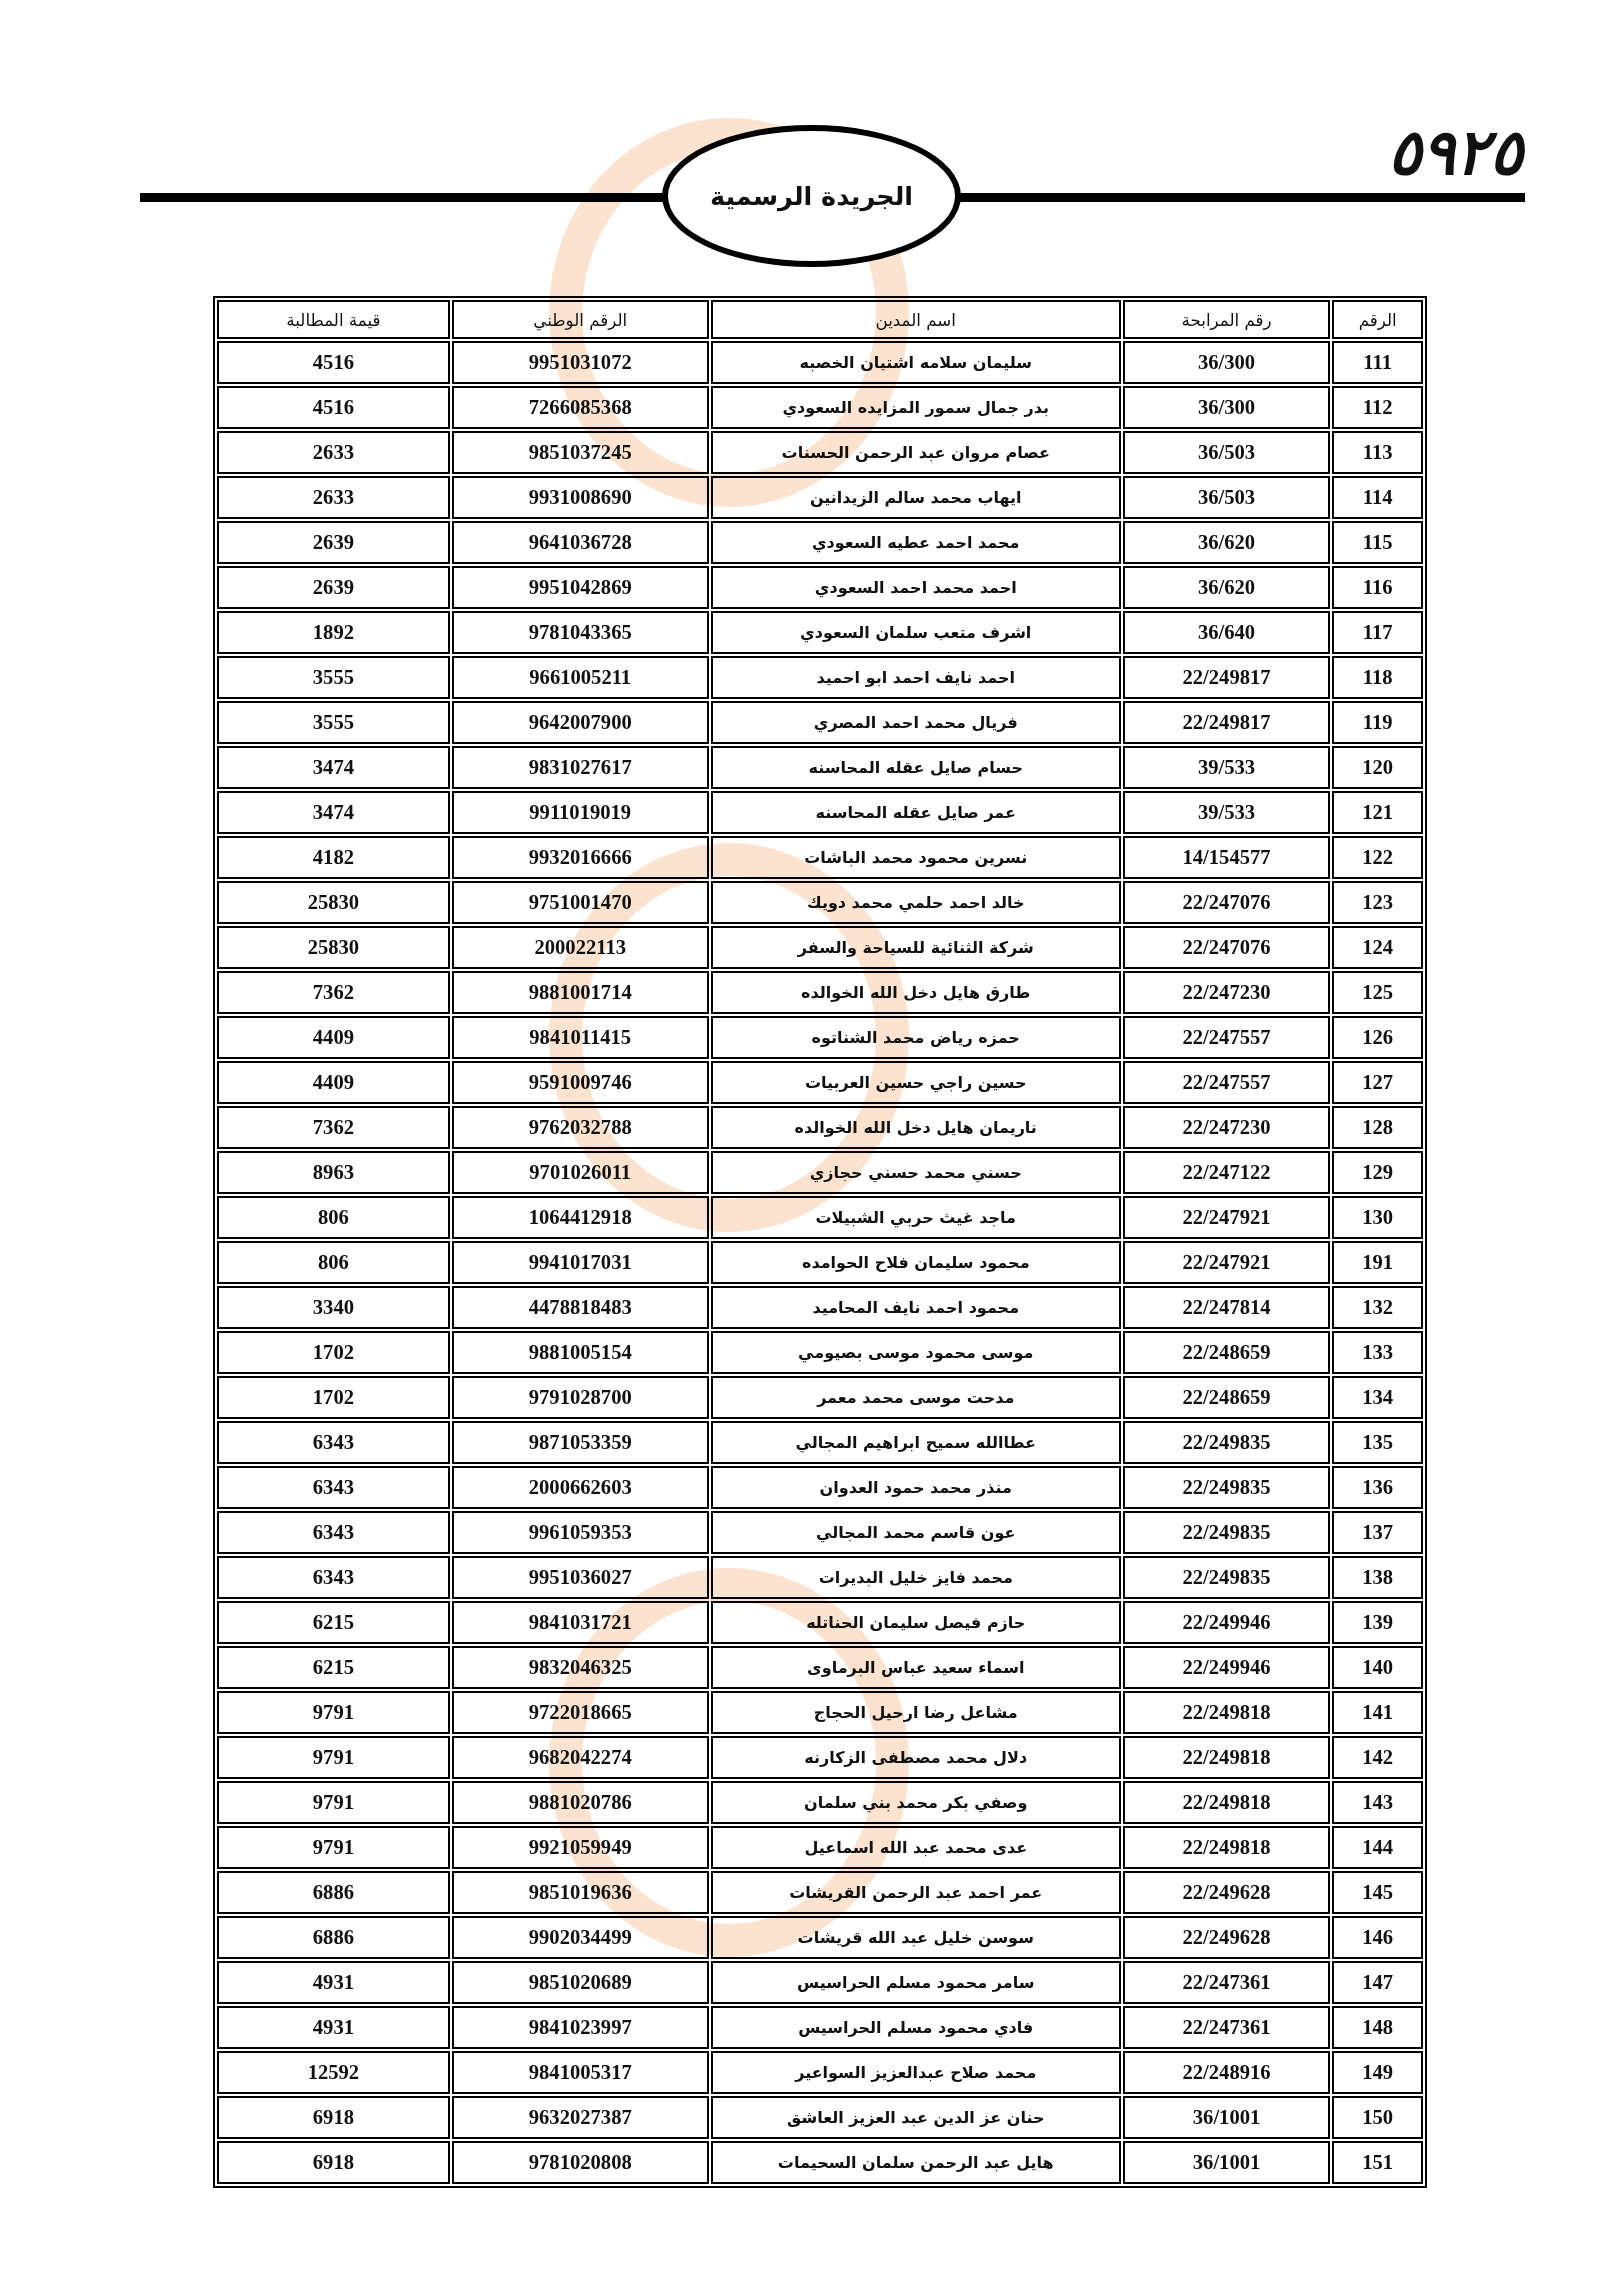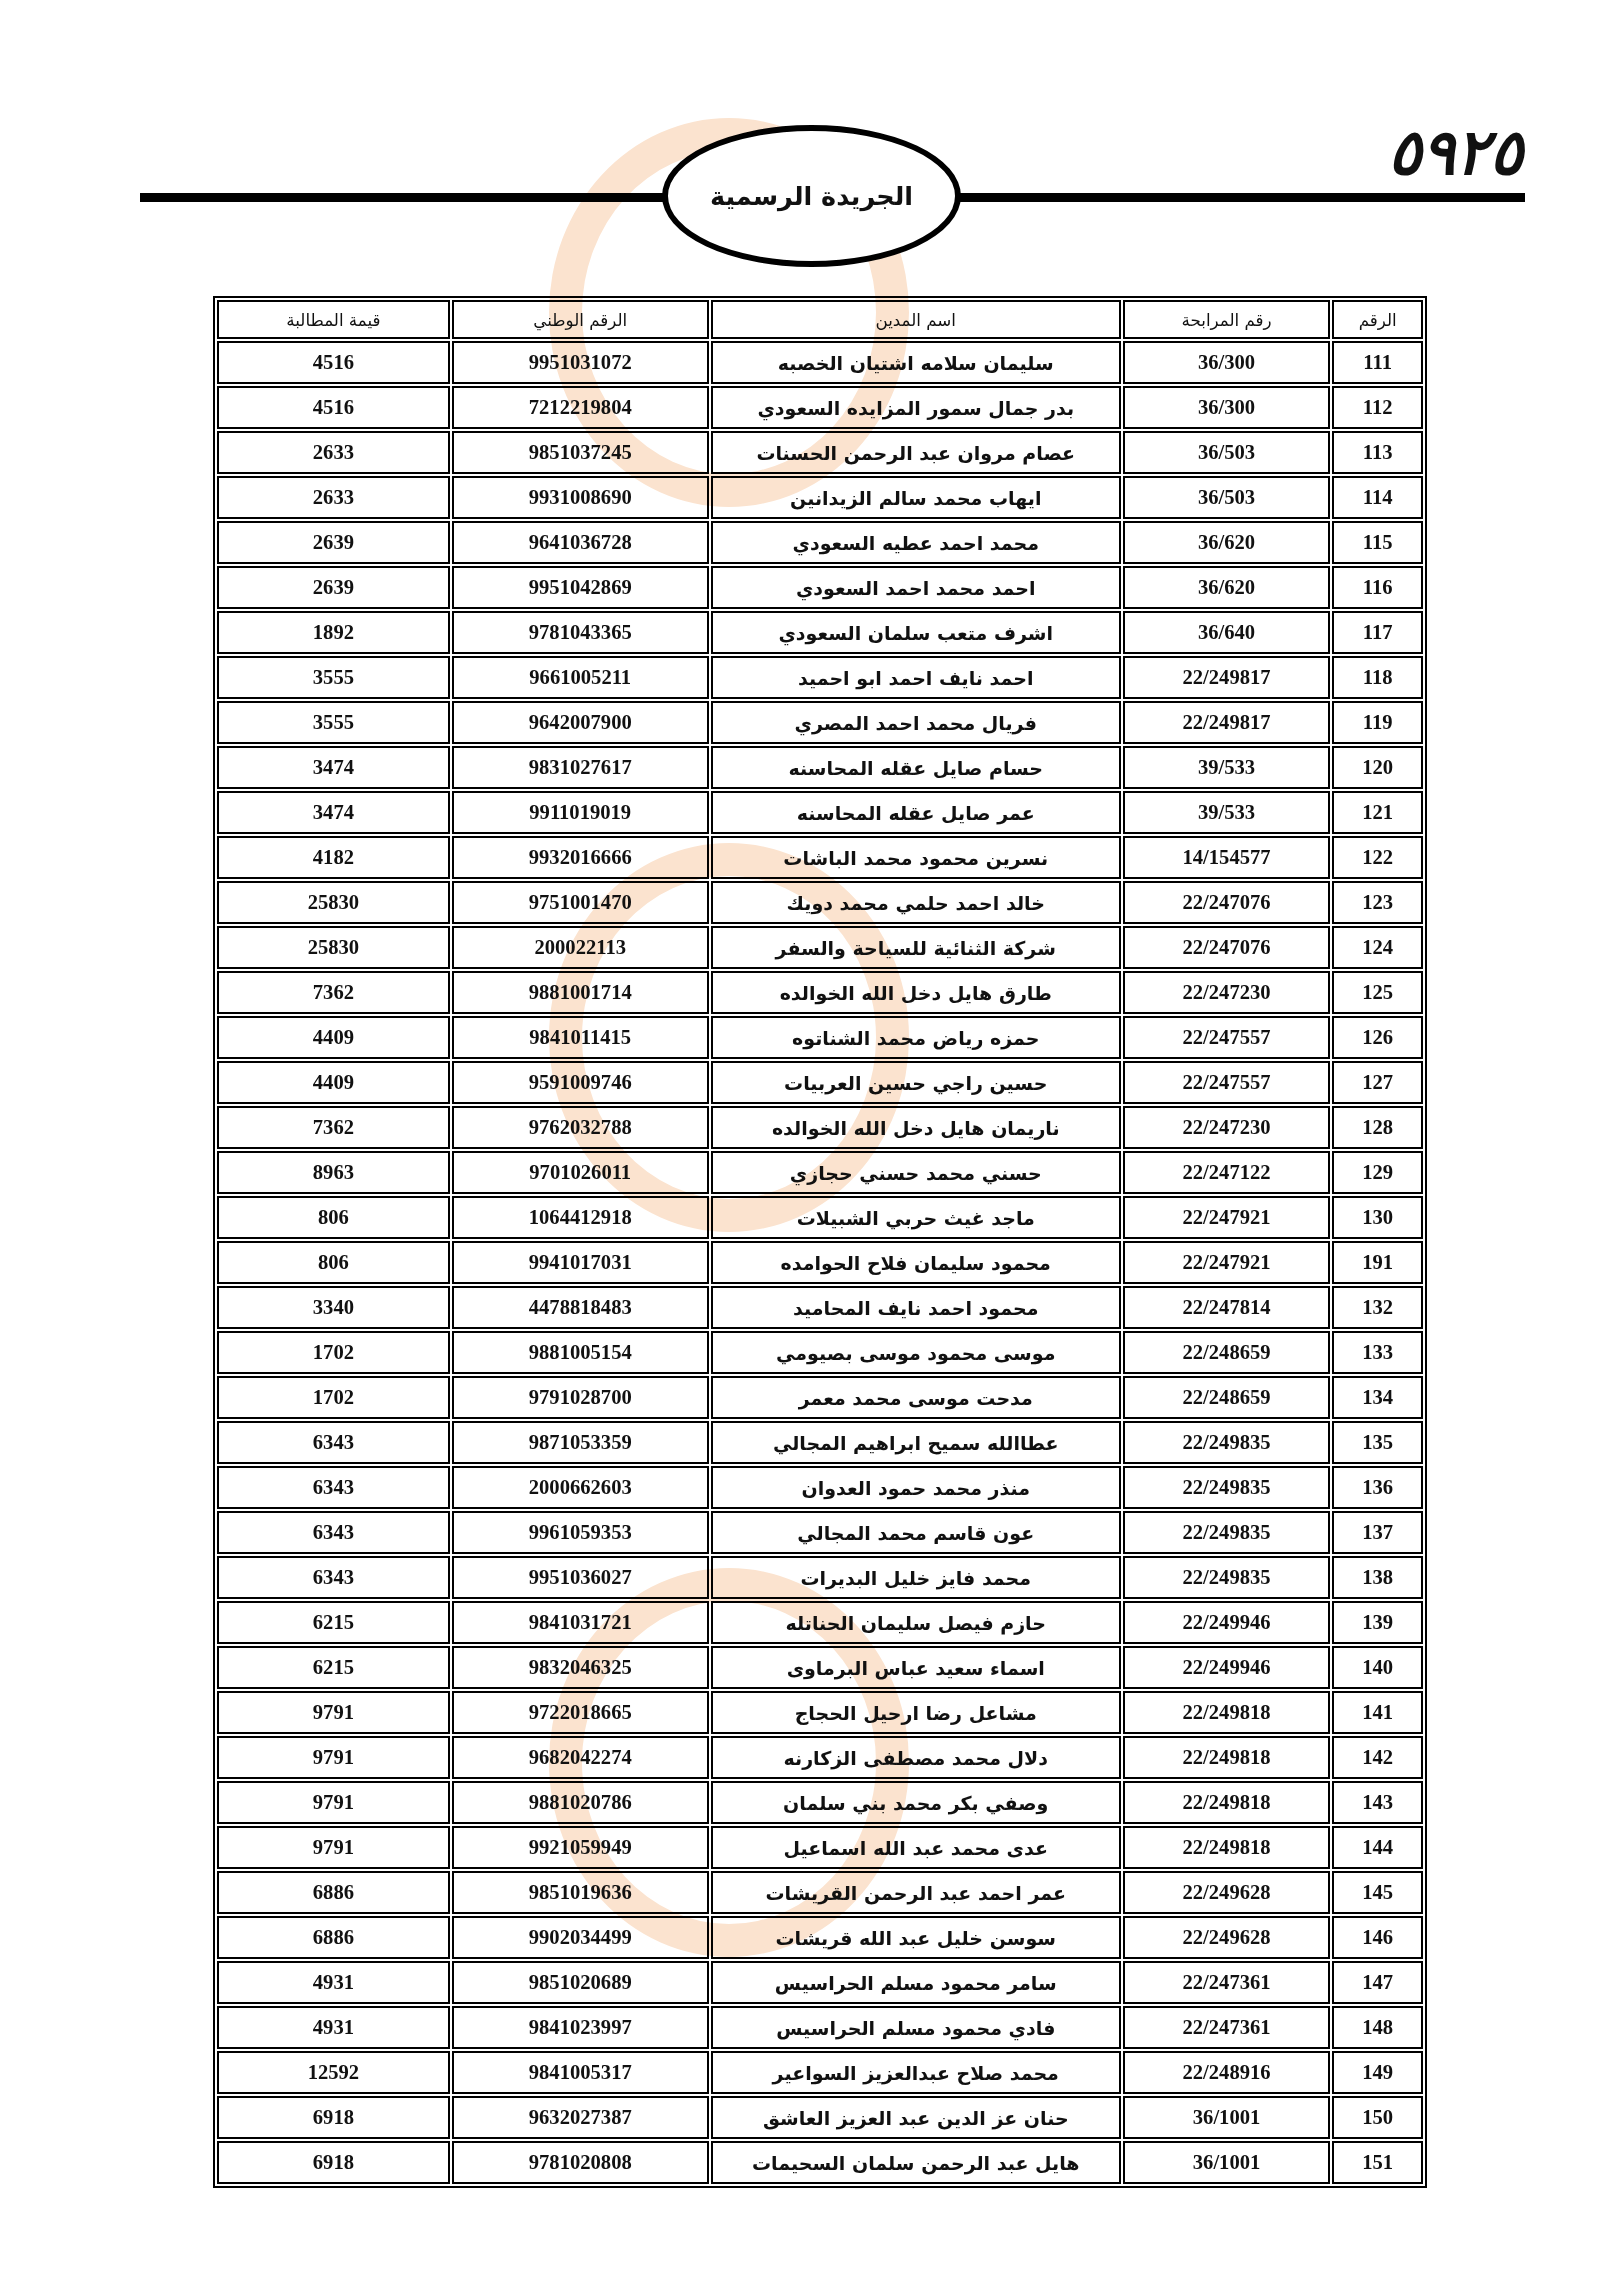--- a/index.html
+++ b/index.html
@@ -36,21 +36,21 @@
   table.gazette th, table.gazette td {
     border:2px solid #000; text-align:center; padding:0; background:rgba(255,255,255,0.0);
   }
   table.gazette th {
     height:35px; font-size:16.7px; font-weight:normal;
   }
   table.gazette td {
     height:39px; font-size:20.6px; font-weight:bold;
     font-family: "Liberation Serif", serif;
   }
-  table.gazette td.name { font-family:"DejaVu Sans", sans-serif; font-size:19px; }
+  table.gazette td.name { font-family:"DejaVu Sans", sans-serif; font-size:16px; }
   col.c-num { width:90px; }
   col.c-case { width:206px; }
   col.c-name { width:407px; }
   col.c-nid { width:255px; }
   col.c-amt { width:231px; }
 </style>
 </head>
 <body>
 
 <div class="watermark" style="top:118px;">
@@ -91,21 +91,21 @@
         <td>111</td>
         <td>36/300</td>
         <td class="name">سليمان سلامه اشتيان الخصبه</td>
         <td>9951031072</td>
         <td>4516</td>
       </tr>
       <tr>
         <td>112</td>
         <td>36/300</td>
         <td class="name">بدر جمال سمور المزايده السعودي</td>
-        <td>7212219804</td>
+        <td>7266085368</td>
         <td>4516</td>
       </tr>
       <tr>
         <td>113</td>
         <td>36/503</td>
         <td class="name">عصام مروان عبد الرحمن الحسنات</td>
         <td>9851037245</td>
         <td>2633</td>
       </tr>
       <tr>

